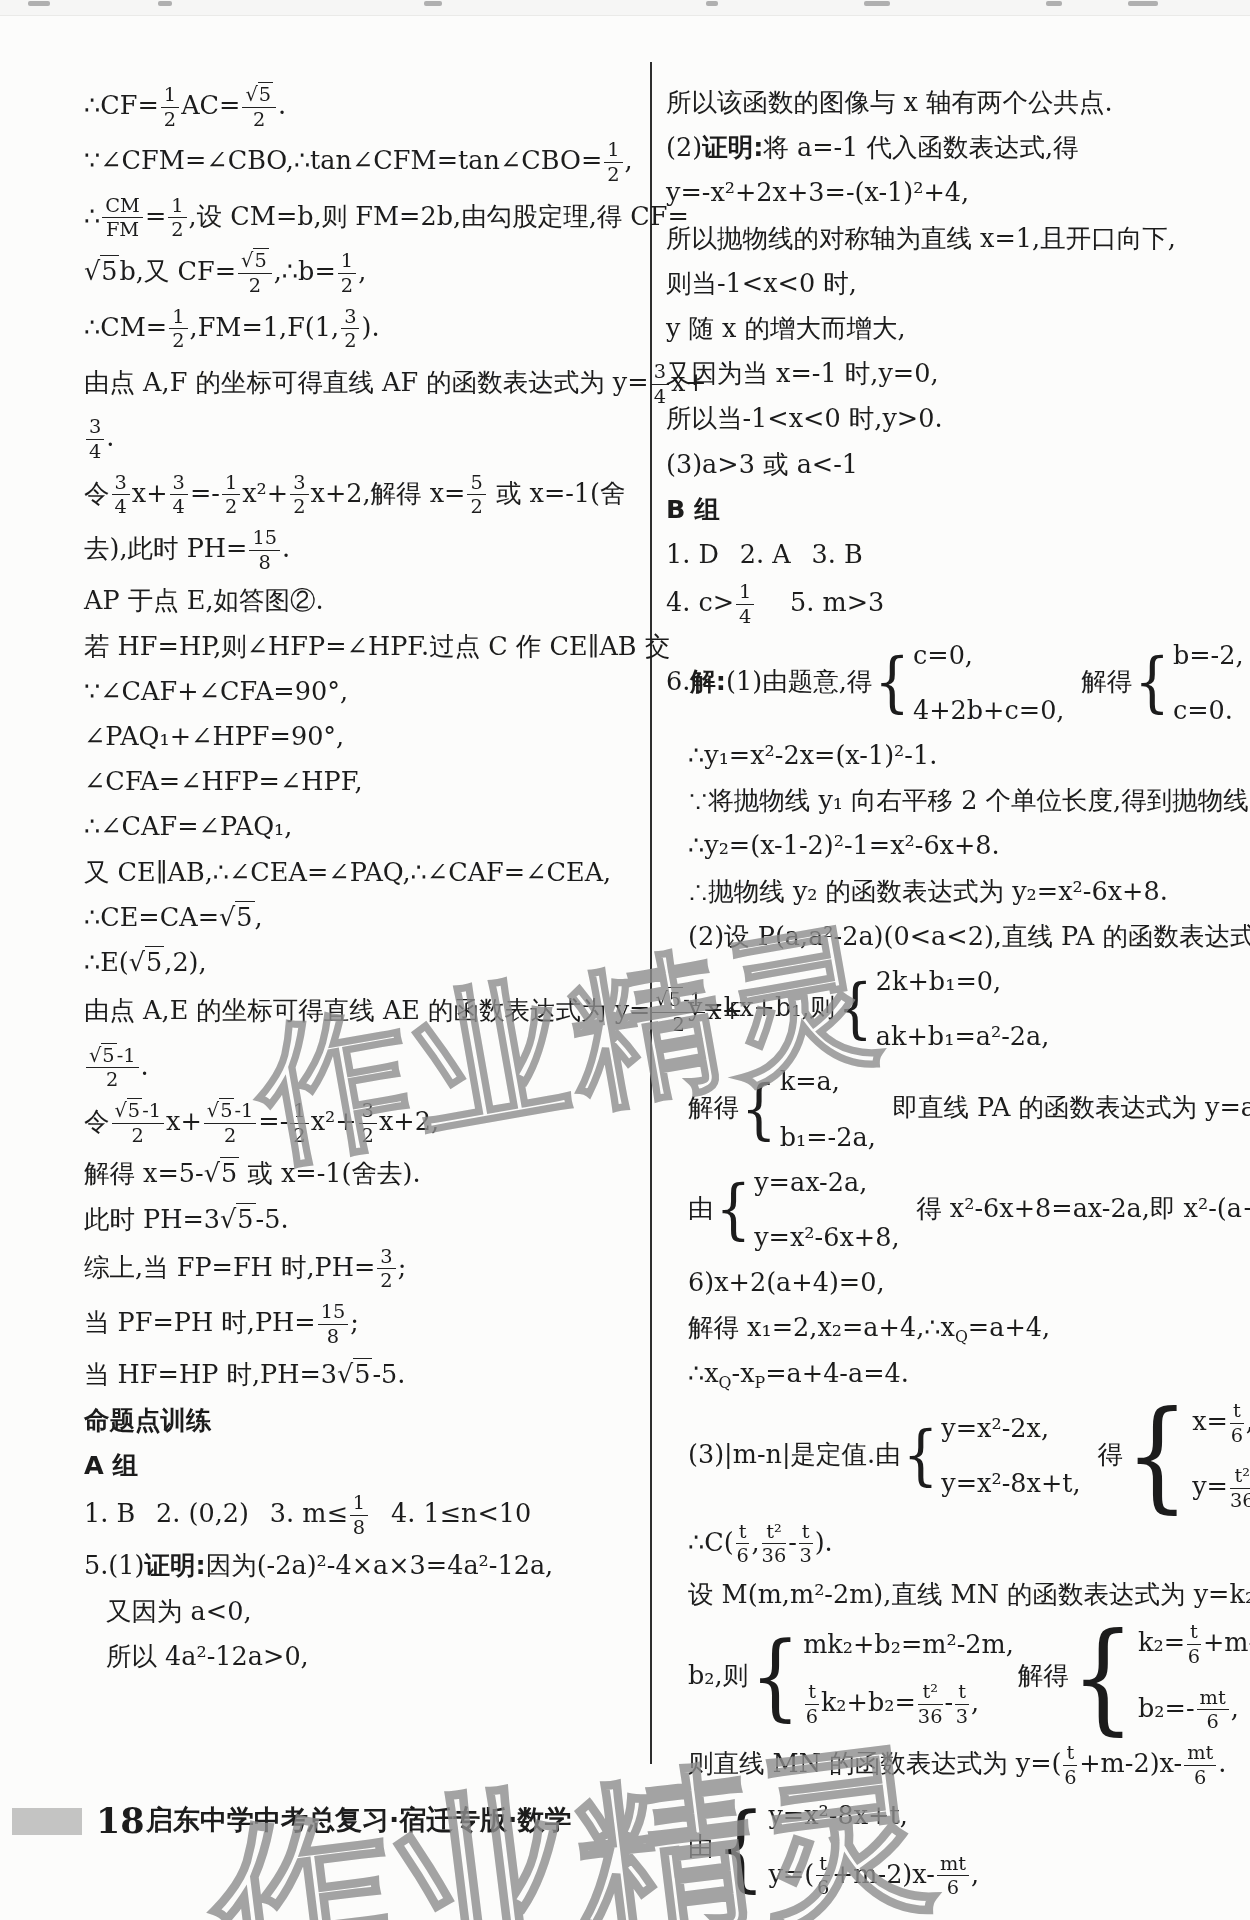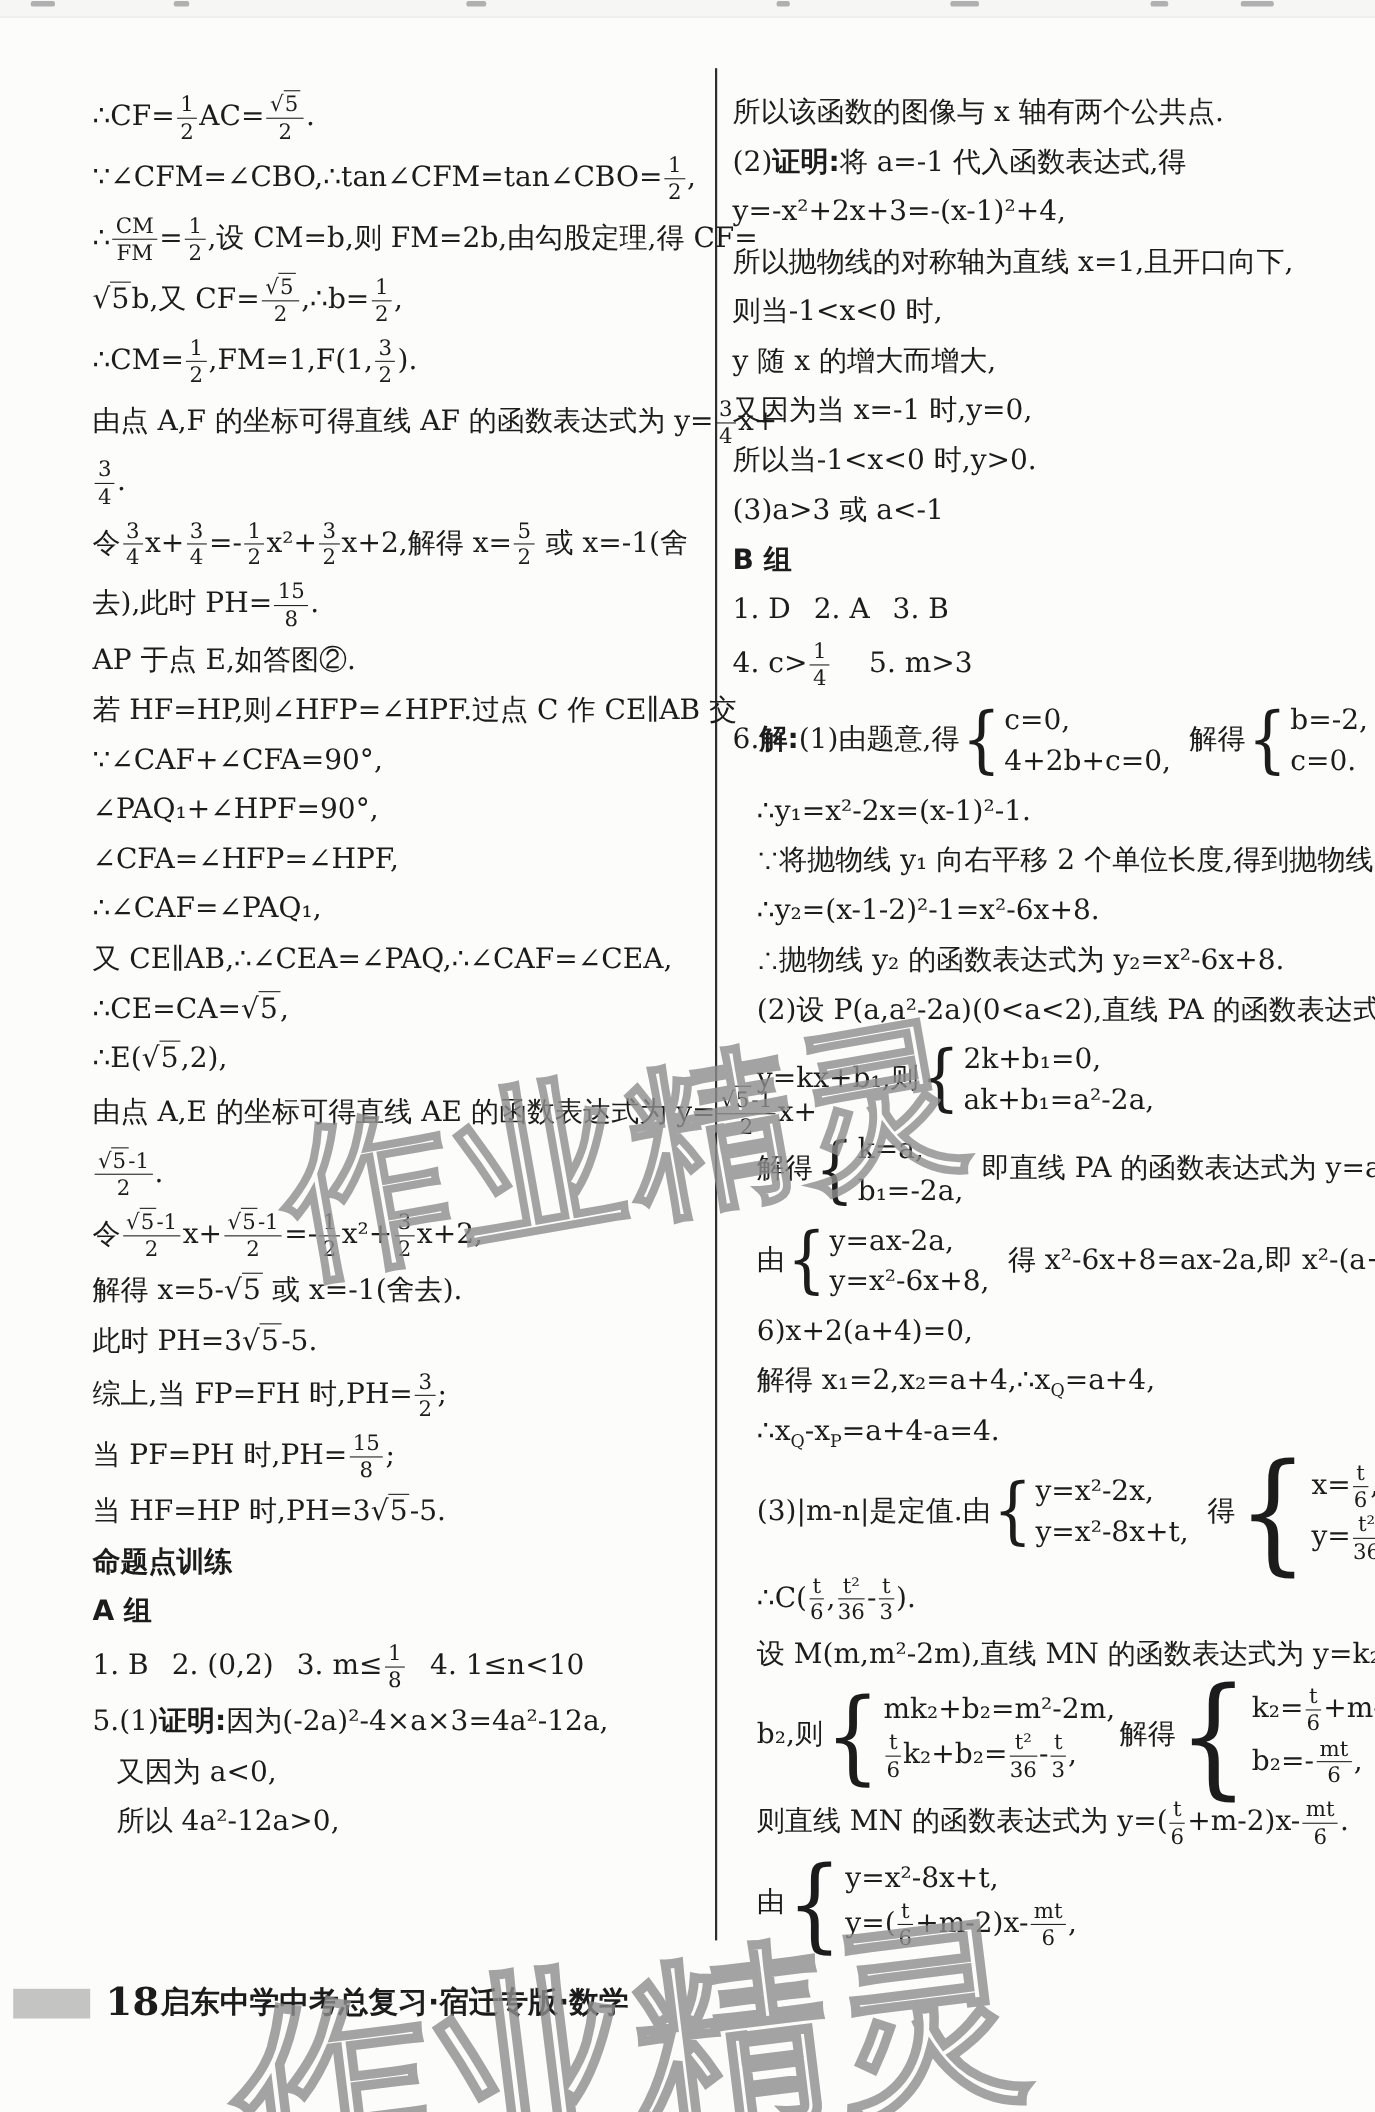--- a/index.html
+++ b/index.html
@@ -24,21 +24,21 @@
   .hdr{font-weight:700;font-family:"DejaVu Sans","Liberation Sans",sans-serif;}
   .ind{padding-left:22px;}
   .bld{font-weight:700;font-family:"DejaVu Sans","Liberation Sans",sans-serif;}
   .frac{display:inline-block;vertical-align:middle;text-align:center;
         font-size:0.76em;line-height:1.12;padding:0 2px;}
   .frac .n{display:block;border-bottom:1.5px solid #222;padding:0 3px 1px;}
   .frac .d{display:block;padding-top:1px;}
   .cases{display:inline-flex;align-items:center;vertical-align:middle;margin:0 4px 0 2px;}
   .brace{display:inline-block;font-weight:400;line-height:.8;margin-right:3px;
          transform:scaleY(1.18);font-family:"DejaVu Serif",serif;}
-  .rows{display:inline-flex;flex-direction:column;align-items:flex-start;row-gap:1px;}
+  .rows{display:inline-flex;flex-direction:column;align-items:flex-start;row-gap:19px;}
   .crow{display:block;white-space:nowrap;}
   sub{font-size:.62em;line-height:0;}
   .sq{white-space:nowrap;}
   .sq .rad{border-top:1.5px solid #222;padding:0 2px 0 1px;}
   .divider{position:absolute;left:650px;top:62px;width:2px;height:1702px;background:#2e2e2e;z-index:1;}
   .wm{
     position:absolute;z-index:7;pointer-events:none;white-space:nowrap;
     font-family:"DejaVu Sans","Liberation Sans",sans-serif;font-weight:700;
     color:transparent;-webkit-text-stroke:2.5px #8e8e8e;opacity:.8;
   }

